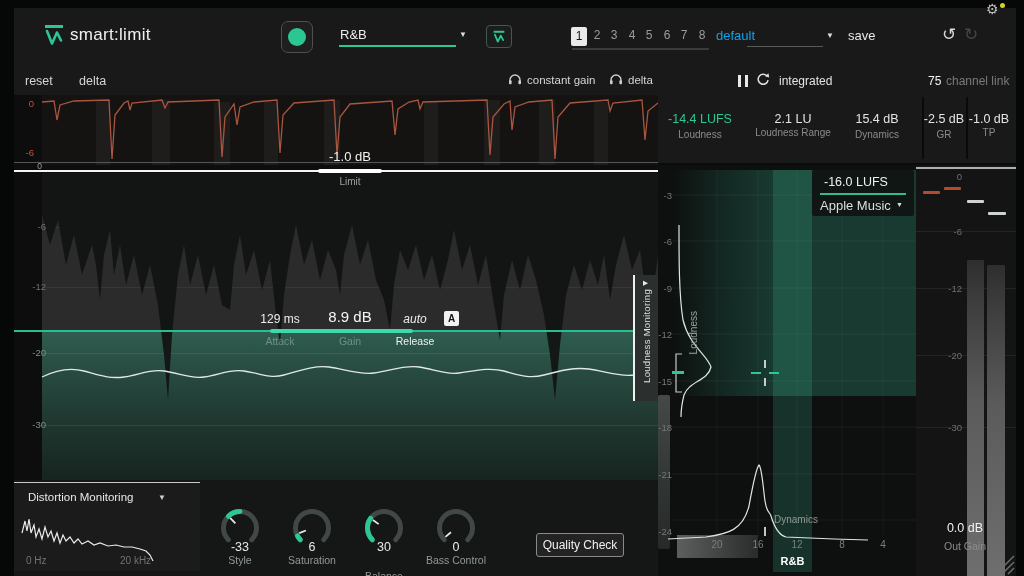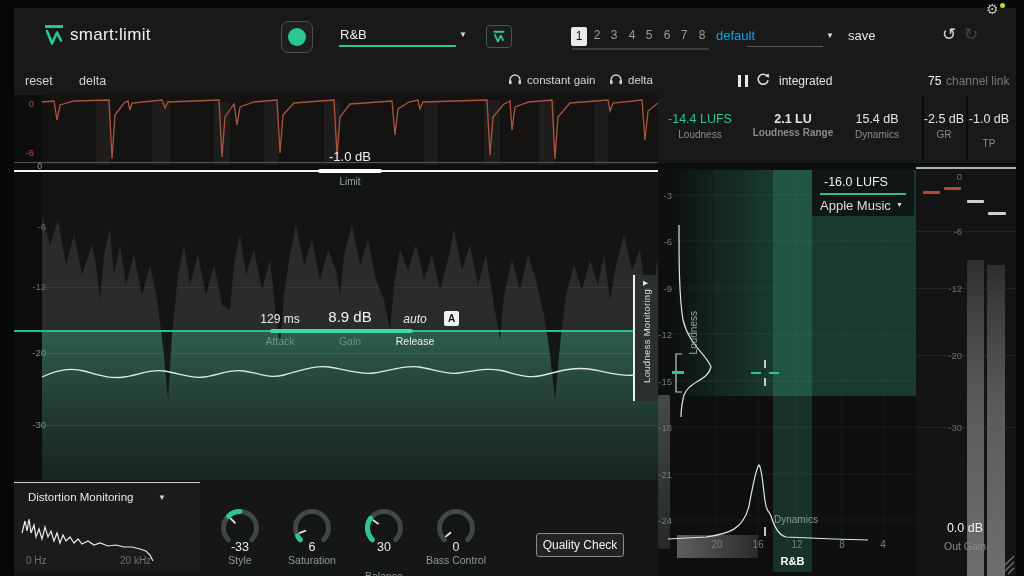--- a/index.html
+++ b/index.html
@@ -151,37 +151,37 @@
 
 <div class="t" style="left:633px;top:275px;width:24px;height:126px;background:#2b302e;border-left:2px solid #f0f0f0;">
   <span style="position:absolute;left:8px;top:4px;font-size:6.5px;color:#e8e8e8;">▶</span>
   <span style="position:absolute;left:6px;top:14px;writing-mode:vertical-rl;transform:rotate(180deg);font-size:9.5px;color:#e0e0e0;letter-spacing:0.3px;">Loudness Monitoring</span>
 </div>
 
 <div class="t c" style="left:660px;top:112px;width:80px;">
   <div style="font-size:12.5px;color:#2cc796;">-14.4 LUFS</div>
   <div class="lbl" style="margin-top:3px;">Loudness</div>
 </div>
-<div class="t c" style="left:748px;top:112px;width:90px;font-weight:bold;">
+<div class="t c" style="left:748px;top:112px;width:90px;">
   <div class="val">2.1 LU</div>
   <div class="lbl" style="margin-top:1px;">Loudness Range</div>
 </div>
 <div class="t c" style="left:834px;top:112px;width:86px;">
   <div class="val">15.4 dB</div>
   <div class="lbl" style="margin-top:3px;">Dynamics</div>
 </div>
 <div class="t" style="left:922px;top:97px;width:2px;height:62px;background:#0a0a0a;"></div>
 <div class="t c" style="left:923px;top:112px;width:42px;">
   <div class="val">-2.5 dB</div>
   <div class="lbl" style="margin-top:3px;">GR</div>
 </div>
 <div class="t" style="left:966px;top:97px;width:2px;height:62px;background:#0a0a0a;"></div>
 <div class="t c" style="left:967px;top:112px;width:44px;">
   <div class="val">-1.0 dB</div>
-  <div class="lbl" style="margin-top:12px;">TP</div>
+  <div class="lbl" style="margin-top:1px;">TP</div>
 </div>
 
 <div class="t" style="left:658px;top:163px;width:258px;height:413px;background:#0d100f;border-top:2px solid #0b0b0b;overflow:hidden;">
   <div style="position:absolute;left:0px;top:230px;width:12px;height:154px;background:linear-gradient(180deg,#454a48,#303432 60%,#262928);border-radius:2px;"></div>
   <div style="position:absolute;left:14px;top:5px;width:244px;height:226px;background:linear-gradient(90deg,rgba(24,58,49,0) 0%,rgba(24,58,49,0.55) 20%,rgba(24,58,49,1) 42%,rgba(24,58,49,1) 100%);"></div>
   <div style="position:absolute;left:115px;top:5px;width:39px;height:402px;background:rgba(64,190,148,0.20);"></div>
   <div style="position:absolute;left:19px;top:370px;width:81px;height:23px;background:linear-gradient(90deg,rgba(120,120,120,0.75),rgba(70,70,70,0.5));"></div>
 
   <svg style="position:absolute;left:0;top:0;" width="258" height="413" viewBox="0 0 258 413">
     <g stroke="rgba(255,255,255,0.055)" stroke-width="1">
@@ -212,21 +212,21 @@
     <path d="M107,362 V371" stroke="#ffffff" stroke-width="1.5"></path>
   </svg>
 
   <div class="t r" style="left:0;top:25px;width:14px;font-size:9.5px;color:#737b77;">-3</div>
   <div class="t r" style="left:0;top:71px;width:14px;font-size:9.5px;color:#737b77;">-6</div>
   <div class="t r" style="left:0;top:118px;width:14px;font-size:9.5px;color:#737b77;">-9</div>
   <div class="t r" style="left:0;top:164px;width:14px;font-size:9.5px;color:#737b77;">-12</div>
   <div class="t r" style="left:0;top:211px;width:14px;font-size:9.5px;color:#737b77;">-15</div>
   <div class="t r" style="left:0;top:257px;width:14px;font-size:9.5px;color:#737b77;">-18</div>
   <div class="t r" style="left:0;top:304px;width:14px;font-size:9.5px;color:#737b77;">-21</div>
-  <div class="t r" style="left:0;top:350px;width:14px;font-size:9.5px;color:#737b77;">-24</div>
+  <div class="t r" style="left:0;top:361px;width:14px;font-size:9.5px;color:#737b77;">-24</div>
 
   <div class="t c" style="left:47px;top:374px;width:24px;font-size:10px;color:#75807b;">20</div>
   <div class="t c" style="left:88px;top:374px;width:24px;font-size:10px;color:#75807b;">16</div>
   <div class="t c" style="left:127px;top:374px;width:24px;font-size:10px;color:#75807b;">12</div>
   <div class="t c" style="left:172px;top:374px;width:24px;font-size:10px;color:#75807b;">8</div>
   <div class="t c" style="left:213px;top:374px;width:24px;font-size:10px;color:#75807b;">4</div>
 
   <span style="position:absolute;left:30px;top:146px;writing-mode:vertical-rl;transform:rotate(180deg);font-size:10px;color:#97a39d;">Loudness</span>
   <div class="t" style="left:116px;top:349px;font-size:10px;color:#8d9993;">Dynamics</div>
   <div class="t c" style="left:115px;top:390px;width:39px;font-size:11px;font-weight:bold;color:#ffffff;">R&amp;B</div>

